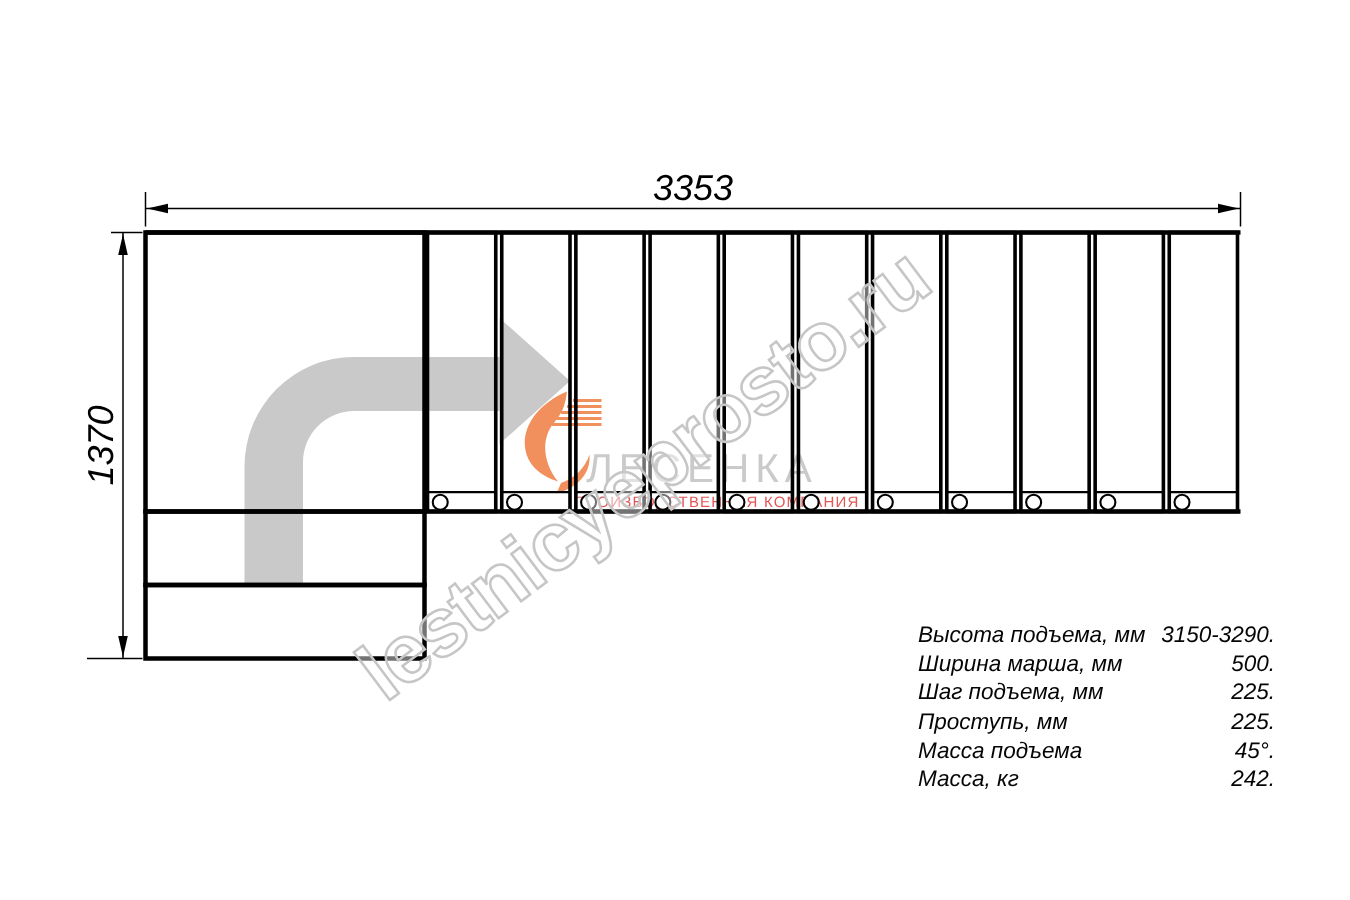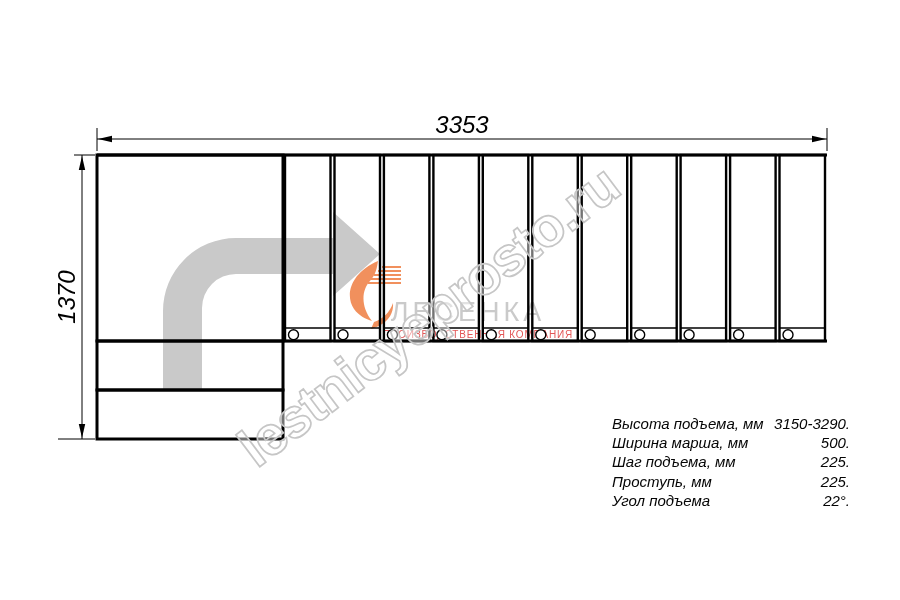--- a/index.html
+++ b/index.html
@@ -121,18 +121,22 @@
       </div>
       <div class="spec-row">
         <span class="spec-label">Шаг подъема, мм</span>
         <span class="spec-value">225.</span>
       </div>
       <div class="spec-row">
         <span class="spec-label">Проступь, мм</span>
         <span class="spec-value">225.</span>
       </div>
       <div class="spec-row">
-        <span class="spec-label">Угол подъема</span>
-        <span class="spec-value">22°.</span>
+        <span class="spec-label">Масса подъема</span>
+        <span class="spec-value">45°.</span>
+      </div>
+      <div class="spec-row">
+        <span class="spec-label">Масса, кг</span>
+        <span class="spec-value">242.</span>
       </div>
     </div>
 
 </div>
 
 </body></html>

